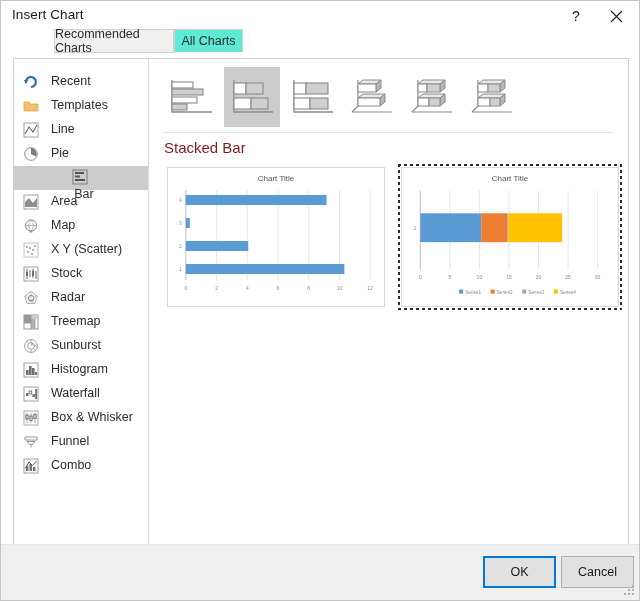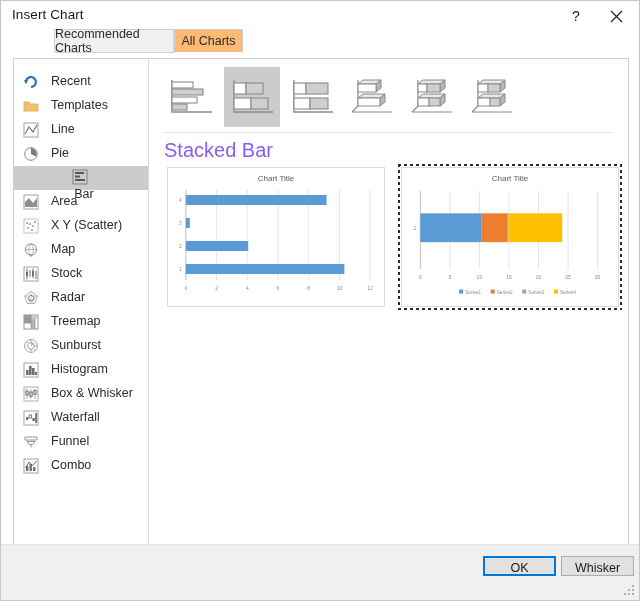--- a/index.html
+++ b/index.html
@@ -80,21 +80,21 @@
     border: 1px solid #d0d0d0;
     background: #f0f0f0;
     font-size: 12.5px;
     color: #2b2b2b;
     display: flex;
     align-items: center;
     justify-content: center;
     cursor: default;
   }
   .tab.active {
-    background: #fdba74;
+    background: #5eead4;
     border-bottom-color: #ffffff;
     z-index: 3;
   }
   #tab-recommended { left: 0;   width: 120px; }
   #tab-allcharts   { left: 120px; width: 69px; }
 
   
   .panel {
     position: absolute;
     left: 12px;
@@ -179,22 +179,22 @@
     width: 448px;
     height: 1px;
     background: #e3e3e3;
   }
 
   
   .subtype-title {
     position: absolute;
     left: 14px;
     top: 80px;
-    font-size: 20px;
-    color: #8b5cf6;
+    font-size: 15px;
+    color: #7f1d1d;
   }
 
   
   .previews {
     position: absolute;
     left: 14px;
     top: 105px;
     display: flex;
     gap: 10px;
   }
@@ -245,21 +245,21 @@
     bottom: 0;
     width: 100%;
     height: 55px;
     background: #f0f0f0;
     border-top: 1px solid #e5e5e5;
   }
   .btn {
     position: absolute;
     top: 11px;
     width: 73px;
-    height: 20px;
+    height: 32px;
     font-size: 12.5px;
     font-family: "Liberation Sans", sans-serif;
     color: #1a1a1a;
     background: #e1e1e1;
     border: 1px solid #adadad;
     box-sizing: border-box;
     cursor: default;
     padding: 0;
     line-height: 22px;
     text-align: center;
@@ -372,46 +372,46 @@
               <rect x="1" y="1" width="14" height="14" fill="none" stroke="#8a8a8a" stroke-width="0.8"></rect>
               <path d="M2 13 L2 8 L6 4 L10 9 L14 4 L14 13 Z" fill="#8f8f8f"></path>
             </svg>
         </span>
         <span class="side-label">Area</span>
       </div>
 
       <div class="side-item">
         <span class="side-icon">
           <svg width="16" height="16" viewBox="0 0 16 16">
+              <circle cx="8" cy="7.5" r="5.6" fill="none" stroke="#8a8a8a" stroke-width="1"></circle>
+              <path d="M2.5 7.5 L13.5 7.5 M8 2 C5 5 5 10 8 13 M8 2 C11 5 11 10 8 13" stroke="#9a9a9a" stroke-width="0.7" fill="none"></path>
+              <path d="M6.5 13 L9.5 13 L9.5 14.5 L6.5 14.5 Z" fill="#9a9a9a"></path>
+            </svg>
+        </span>
+        <span class="side-label">Map</span>
+      </div>
+
+      <div class="side-item">
+        <span class="side-icon">
+          <svg width="16" height="16" viewBox="0 0 16 16">
               <rect x="1" y="1" width="14" height="14" fill="none" stroke="#b5b5b5" stroke-width="0.8"></rect>
               <circle cx="5" cy="10" r="1" fill="#9a9a9a"></circle>
               <circle cx="7" cy="6" r="1" fill="#9a9a9a"></circle>
               <circle cx="10" cy="8" r="1" fill="#9a9a9a"></circle>
               <circle cx="12" cy="4" r="1" fill="#9a9a9a"></circle>
               <circle cx="4" cy="5" r="1" fill="#9a9a9a"></circle>
               <circle cx="9" cy="12" r="1" fill="#9a9a9a"></circle>
             </svg>
         </span>
         <span class="side-label">X Y (Scatter)</span>
       </div>
 
       <div class="side-item">
         <span class="side-icon">
           <svg width="16" height="16" viewBox="0 0 16 16">
-              <circle cx="8" cy="7.5" r="5.6" fill="none" stroke="#8a8a8a" stroke-width="1"></circle>
-              <path d="M2.5 7.5 L13.5 7.5 M8 2 C5 5 5 10 8 13 M8 2 C11 5 11 10 8 13" stroke="#9a9a9a" stroke-width="0.7" fill="none"></path>
-              <path d="M6.5 13 L9.5 13 L9.5 14.5 L6.5 14.5 Z" fill="#9a9a9a"></path>
-            </svg>
-        </span>
-        <span class="side-label">Map</span>
-      </div>
-
-      <div class="side-item">
-        <span class="side-icon">
-          <svg width="16" height="16" viewBox="0 0 16 16">
               <rect x="1" y="1" width="14" height="14" fill="none" stroke="#8a8a8a" stroke-width="0.8"></rect>
               <path d="M4 2.5 L4 13 M7 4 L7 11 M10 2.5 L10 12 M13 5 L13 13" stroke="#6b6b6b" stroke-width="1"></path>
               <rect x="3" y="6" width="2" height="4" fill="#6b6b6b"></rect>
               <rect x="9" y="5" width="2" height="5" fill="#6b6b6b"></rect>
             </svg>
         </span>
         <span class="side-label">Stock</span>
       </div>
 
 
@@ -460,41 +460,41 @@
               <rect x="9" y="6" width="2.6" height="7" fill="#6f6f6f"></rect>
               <rect x="12" y="10" width="2" height="3" fill="#6f6f6f"></rect>
             </svg>
         </span>
         <span class="side-label">Histogram</span>
       </div>
 
       <div class="side-item">
         <span class="side-icon">
           <svg width="16" height="16" viewBox="0 0 16 16">
+              <rect x="1" y="1" width="14" height="14" fill="none" stroke="#8a8a8a" stroke-width="0.8"></rect>
+              <rect x="3" y="7" width="2.4" height="3" fill="#6f6f6f"></rect>
+              <rect x="6.2" y="5" width="2.4" height="3" fill="none" stroke="#6f6f6f" stroke-width="0.9"></rect>
+              <rect x="9.4" y="8" width="2.4" height="3" fill="#6f6f6f"></rect>
+              <rect x="12.2" y="3" width="1.8" height="10" fill="#6f6f6f"></rect>
+            </svg>
+        </span>
+        <span class="side-label">Waterfall</span>
+      </div>
+
+      <div class="side-item">
+        <span class="side-icon">
+          <svg width="16" height="16" viewBox="0 0 16 16">
               <rect x="1" y="1" width="14" height="14" fill="none" stroke="#9a9a9a" stroke-width="0.8"></rect>
               <path d="M4 2.5 L4 13 M8 3 L8 13 M12 2.5 L12 13" stroke="#8a8a8a" stroke-width="0.7"></path>
               <rect x="2.8" y="5" width="2.4" height="4" fill="none" stroke="#6f6f6f" stroke-width="0.9"></rect>
               <rect x="6.8" y="6" width="2.4" height="4.5" fill="none" stroke="#6f6f6f" stroke-width="0.9"></rect>
               <rect x="10.8" y="4.5" width="2.4" height="4" fill="none" stroke="#6f6f6f" stroke-width="0.9"></rect>
             </svg>
         </span>
         <span class="side-label">Box &amp; Whisker</span>
-      </div>
-
-      <div class="side-item">
-        <span class="side-icon">
-          <svg width="16" height="16" viewBox="0 0 16 16">
-              <rect x="1" y="1" width="14" height="14" fill="none" stroke="#8a8a8a" stroke-width="0.8"></rect>
-              <rect x="3" y="7" width="2.4" height="3" fill="#6f6f6f"></rect>
-              <rect x="6.2" y="5" width="2.4" height="3" fill="none" stroke="#6f6f6f" stroke-width="0.9"></rect>
-              <rect x="9.4" y="8" width="2.4" height="3" fill="#6f6f6f"></rect>
-              <rect x="12.2" y="3" width="1.8" height="10" fill="#6f6f6f"></rect>
-            </svg>
-        </span>
-        <span class="side-label">Waterfall</span>
       </div>
 
       <div class="side-item">
         <span class="side-icon">
           <svg width="16" height="16" viewBox="0 0 16 16">
               <path d="M2 3 L14 3 L14 6 L2 6 Z" fill="none" stroke="#8a8a8a" stroke-width="0.9"></path>
               <path d="M4 7.5 L12 7.5 L9.5 10.5 L6.5 10.5 Z" fill="none" stroke="#8a8a8a" stroke-width="0.9"></path>
               <path d="M8 10.5 L8 13.5" stroke="#8a8a8a" stroke-width="0.9"></path>
             </svg>
         </span>
@@ -697,21 +697,21 @@
             </div>
           </div>
         </div>
 
       </div>
     </div>
   </div>
 
   <div class="footer">
     <button class="btn primary">OK</button>
-    <button class="btn secondary">Whisker</button>
+    <button class="btn secondary">Cancel</button>
     <div class="grip">
       <i style="left:8px;top:8px"></i>
         <i style="left:4px;top:8px"></i>
         <i style="left:8px;top:4px"></i>
       <i style="left:0px;top:8px"></i>
         <i style="left:4px;top:4px"></i>
         <i style="left:8px;top:0px"></i>
     </div>
   </div>
 

